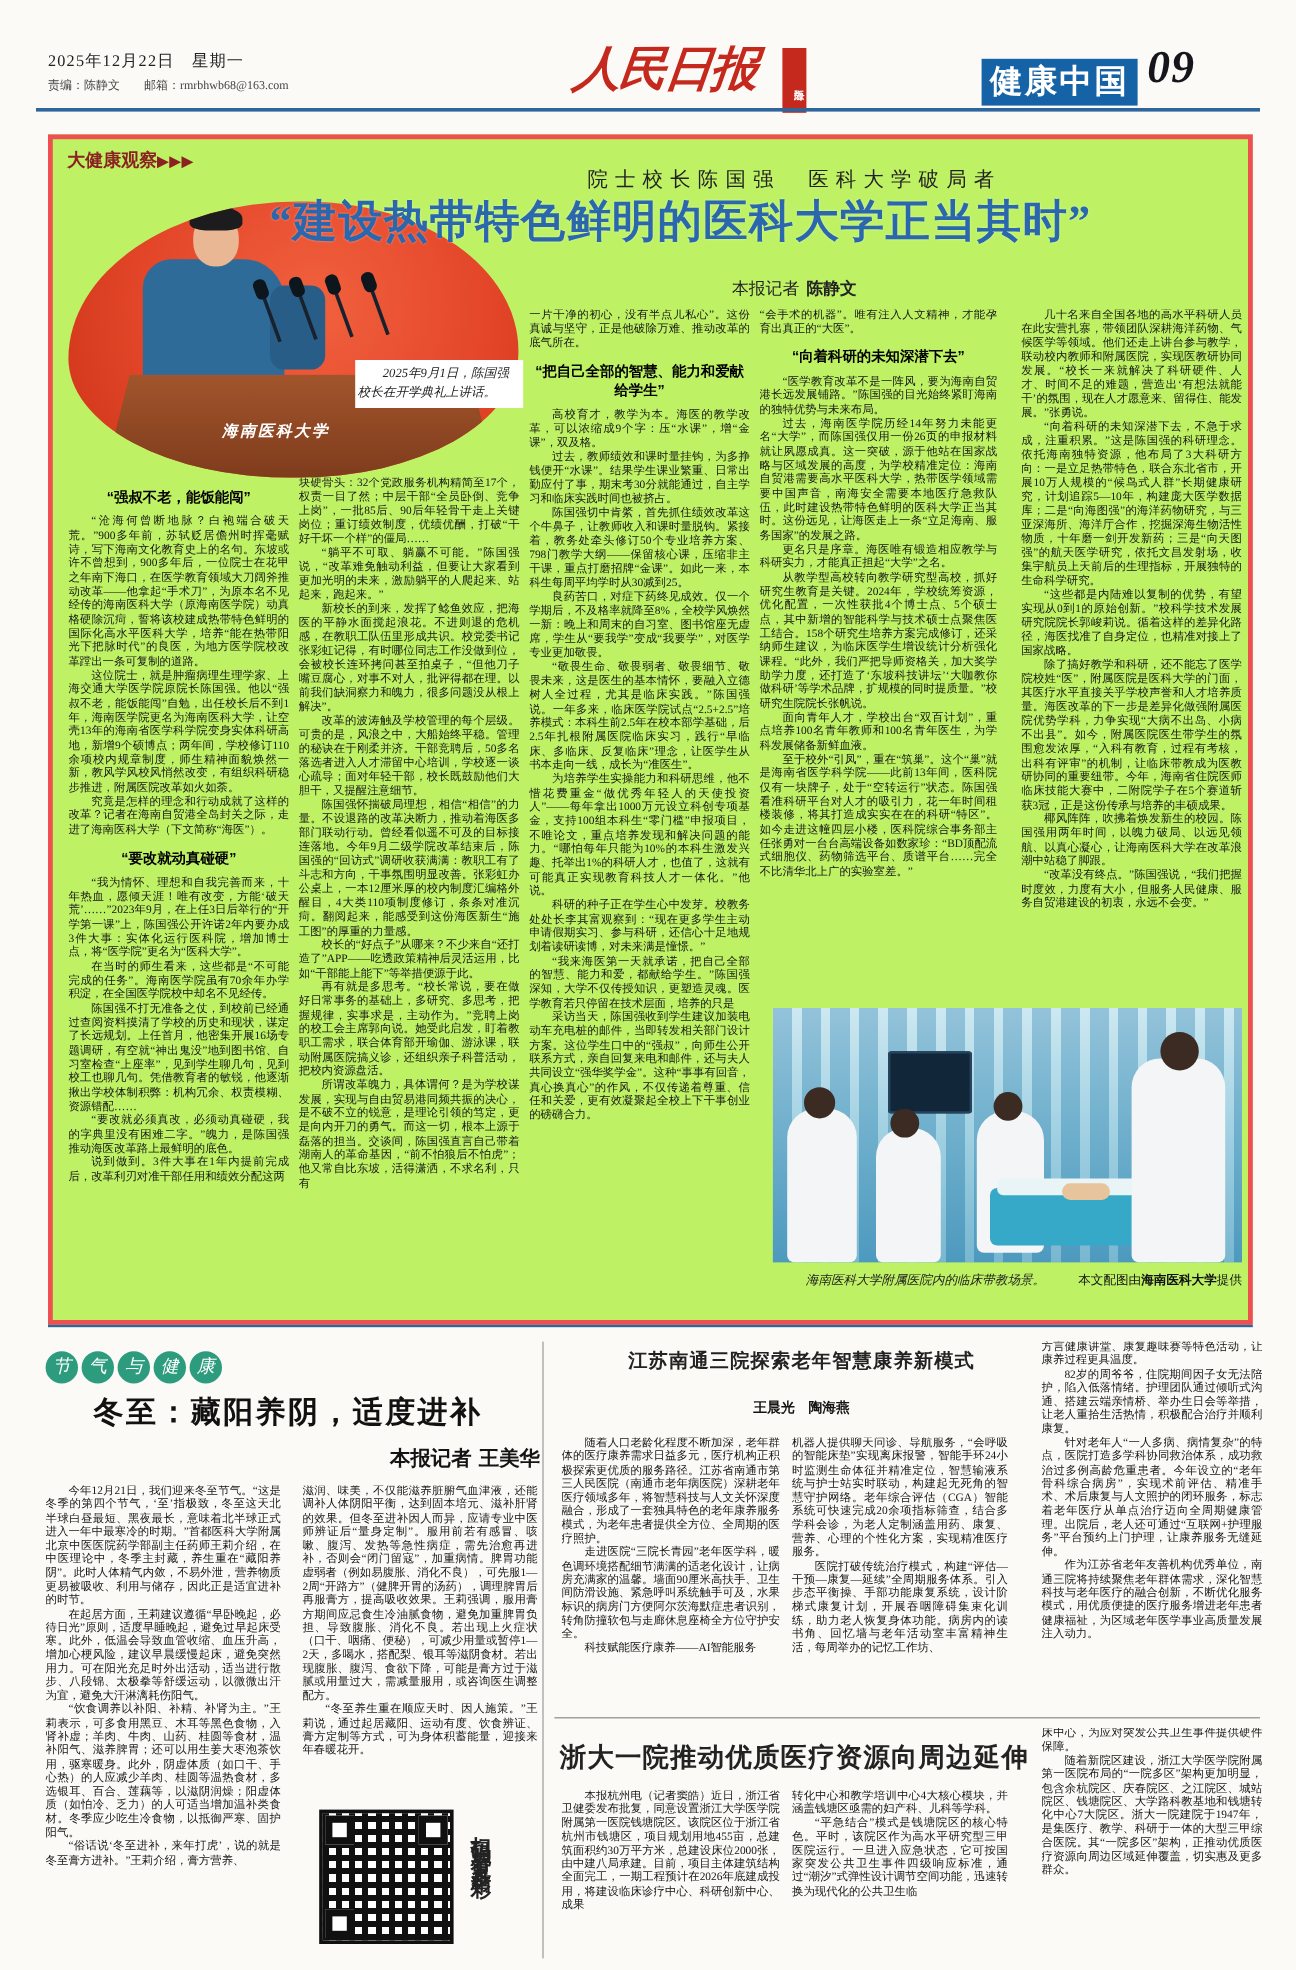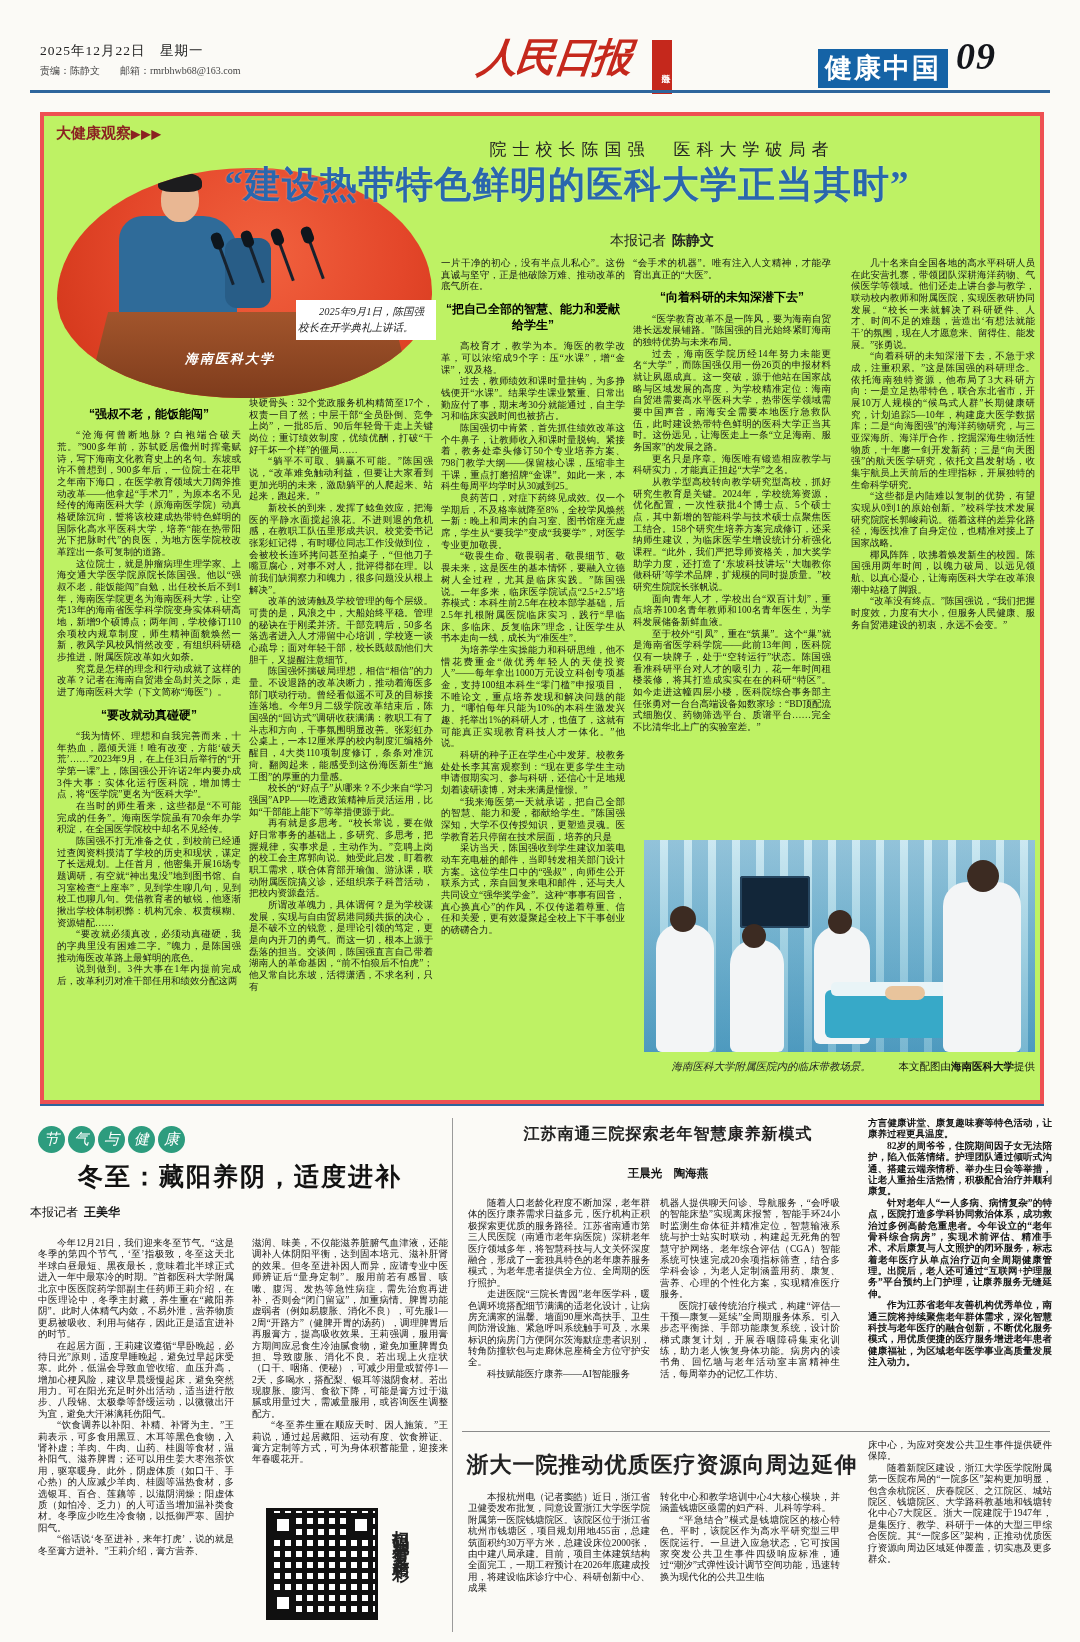--- a/index.html
+++ b/index.html
@@ -88,21 +88,21 @@
   .credit2  { font-size:10.5px; white-space:nowrap; color:#111; }
   .credit2 b { font-weight:bold; }
   .navy-rule { position:absolute; left:40px; top:1104px; width:1004px; height:2px; background:#2d659c; }
 
   
   .badge { position:absolute; left:38px; top:1126px; display:flex; gap:3px; }
   .badge .b-c { width:27px; height:27px; border-radius:50%; background:#2d9c7e; color:#fff;
                 font-size:15px; font-style:italic; text-align:center; line-height:27px; }
   .headline-a { position:absolute; left:30px; width:420px; top:1160px; text-align:center;
                 font-size:25px; font-weight:bold; color:#111; letter-spacing:2px; }
-  .byline-a   { position:absolute; left:30px; width:420px; top:1204px; text-align:left; font-size:12px; }
+  .byline-a   { position:absolute; left:30px; width:420px; top:1204px; text-align:right; font-size:17px;font-weight:bold; }
   .byline-a b { margin-left:6px; }
   .s-col { position:absolute; overflow:hidden; text-align:justify; font-size:9.5px; line-height:1.2; color:#151515; }
   .s-col .para { margin:0; text-indent:2em; }
   .s-col .para.cont { text-indent:0; }
   #a-col1 { left:38px;  top:1238px; width:196px; height:398px; }
   #a-col2 { left:252px; top:1238px; width:196px; height:272px; }
 
   .qr-block { position:absolute; left:266px; top:1508px; display:flex; align-items:center; gap:12px; }
   .qr { position:relative; width:106px; height:106px; border:3px solid #101010; background:
         repeating-linear-gradient(0deg,#101010 0 5px, transparent 5px 11px),
@@ -116,21 +116,21 @@
   .headline-b { position:absolute; left:462px; width:412px; top:1124px; text-align:center;
                 font-size:16px; font-weight:bold; color:#222; letter-spacing:1px; }
   .byline-b { position:absolute; left:462px; width:412px; top:1166px; text-align:center; font-size:11.5px; font-weight:bold; }
   #b-col1 { left:468px; top:1198px; width:182px; height:216px; }
   #b-col2 { left:660px; top:1198px; width:180px; height:216px; }
   .hrule-c { position:absolute; left:462px; top:1431px; width:588px; height:1px; background:#8a8a8a; }
   .headline-c { position:absolute; left:462px; width:400px; top:1450px; text-align:center;
                 font-size:22px; font-weight:bold; color:#222; letter-spacing:1px; }
   #c-col1 { left:468px; top:1492px; width:182px; height:144px; }
   #c-col2 { left:660px; top:1492px; width:180px; height:144px; }
-  #r-col1 { left:868px; top:1118px; width:184px; height:292px;font-weight:bold; }
+  #r-col1 { left:868px; top:1118px; width:184px; height:292px; }
   #r-col2 { left:868px; top:1440px; width:184px; height:196px; }
 </style>
 </head>
 <body>
 
 <div class="hdr-date">2025年12月22日　星期一</div>
 <div class="hdr-editor">责编：陈静文　　邮箱：rmrbhwb68@163.com</div>
 <div class="masthead">人民日报</div>
 <div class="edition-seal">海外版</div>
 <div class="section-box">健康中国</div>
@@ -175,21 +175,21 @@
       <p class="para">陈国强不打无准备之仗，到校前已经通过查阅资料摸清了学校的历史和现状，谋定了长远规划。上任首月，他密集开展16场专题调研，有空就“神出鬼没”地到图书馆、自习室检查“上座率”，见到学生聊几句，见到校工也聊几句。凭借教育者的敏锐，他逐渐揪出学校体制积弊：机构冗余、权责模糊、资源错配……</p>
       <p class="para">“要改就必须真改，必须动真碰硬，我的字典里没有困难二字。”魄力，是陈国强推动海医改革路上最鲜明的底色。</p>
       <p class="para">说到做到。3件大事在1年内提前完成后，改革利刃对准干部任用和绩效分配这两</p>
     </div>
   <div class="col" id="m-col2">
       <p class="para cont">块硬骨头：32个党政服务机构精简至17个，权责一目了然；中层干部“全员卧倒、竞争上岗”，一批85后、90后年轻骨干走上关键岗位；重订绩效制度，优绩优酬，打破“干好干坏一个样”的僵局……</p>
       <p class="para">“躺平不可取、躺赢不可能。”陈国强说，“改革难免触动利益，但要让大家看到更加光明的未来，激励躺平的人爬起来、站起来，跑起来。”</p>
       <p class="para">新校长的到来，发挥了鲶鱼效应，把海医的平静水面搅起浪花。不进则退的危机感，在教职工队伍里形成共识。校党委书记张彩虹记得，有时哪位同志工作没做到位，会被校长连环拷问甚至拍桌子，“但他刀子嘴豆腐心，对事不对人，批评得都在理。以前我们缺洞察力和魄力，很多问题没从根上解决”。</p>
       <p class="para">改革的波涛触及学校管理的每个层级。可贵的是，风浪之中，大船始终平稳。管理的秘诀在于刚柔并济。干部竞聘后，50多名落选者进入人才滞留中心培训，学校逐一谈心疏导；面对年轻干部，校长既鼓励他们大胆干，又提醒注意细节。</p>
       <p class="para">陈国强怀揣破局理想，相信“相信”的力量。不设退路的改革决断力，推动着海医多部门联动行动。曾经看似遥不可及的目标接连落地。今年9月二级学院改革结束后，陈国强的“回访式”调研收获满满：教职工有了斗志和方向，干事氛围明显改善。张彩虹办公桌上，一本12厘米厚的校内制度汇编格外醒目，4大类110项制度修订，条条对准沉疴。翻阅起来，能感受到这份海医新生“施工图”的厚重的力量感。</p>
-      <p class="para">校长的“好点子”从哪来？不少来自“学习强国”APP——吃透政策精神后灵活运用，比如“干部能上能下”等举措便源于此。</p>
+      <p class="para">校长的“好点子”从哪来？不少来自“还打造了”APP——吃透政策精神后灵活运用，比如“干部能上能下”等举措便源于此。</p>
       <p class="para">再有就是多思考。“校长常说，要在做好日常事务的基础上，多研究、多思考，把握规律，实事求是，主动作为。”竞聘上岗的校工会主席郭向说。她受此启发，盯着教职工需求，联合体育部开瑜伽、游泳课，联动附属医院搞义诊，还组织亲子科普活动，把校内资源盘活。</p>
       <p class="para">所谓改革魄力，具体谓何？是为学校谋发展，实现与自由贸易港同频共振的决心，是不破不立的锐意，是理论引领的笃定，更是向内开刀的勇气。而这一切，根本上源于磊落的担当。交谈间，陈国强直言自己带着湖南人的革命基因，“前不怕狼后不怕虎”；他又常自比东坡，活得潇洒，不求名利，只有</p>
     </div>
   <div class="col" id="m-col3">
       <p class="para cont">一片干净的初心，没有半点儿私心”。这份真诚与坚守，正是他破除万难、推动改革的底气所在。</p>
       <div class="sub-head">“把自己全部的智慧、能力和爱献给学生”</div>
       <p class="para">高校育才，教学为本。海医的教学改革，可以浓缩成9个字：压“水课”，增“金课”，双及格。</p>
       <p class="para">过去，教师绩效和课时量挂钩，为多挣钱便开“水课”。结果学生课业繁重、日常出勤应付了事，期末考30分就能通过，自主学习和临床实践时间也被挤占。</p>
       <p class="para">陈国强切中肯綮，首先抓住绩效改革这个牛鼻子，让教师收入和课时量脱钩。紧接着，教务处牵头修订50个专业培养方案、798门教学大纲——保留核心课，压缩非主干课，重点打磨招牌“金课”。如此一来，本科生每周平均学时从30减到25。</p>
       <p class="para">良药苦口，对症下药终见成效。仅一个学期后，不及格率就降至8%，全校学风焕然一新：晚上和周末的自习室、图书馆座无虚席，学生从“要我学”变成“我要学”，对医学专业更加敬畏。</p>
@@ -206,20 +206,21 @@
       <p class="para">过去，海南医学院历经14年努力未能更名“大学”，而陈国强仅用一份26页的申报材料就让夙愿成真。这一突破，源于他站在国家战略与区域发展的高度，为学校精准定位：海南自贸港需要高水平医科大学，热带医学领域需要中国声音，南海安全需要本地医疗急救队伍，此时建设热带特色鲜明的医科大学正当其时。这份远见，让海医走上一条“立足海南、服务国家”的发展之路。</p>
       <p class="para">更名只是序章。海医唯有锻造相应教学与科研实力，才能真正担起“大学”之名。</p>
       <p class="para">从教学型高校转向教学研究型高校，抓好研究生教育是关键。2024年，学校统筹资源，优化配置，一次性获批4个博士点、5个硕士点，其中新增的智能科学与技术硕士点聚焦医工结合。158个研究生培养方案完成修订，还采纳师生建议，为临床医学生增设统计分析强化课程。“此外，我们严把导师资格关，加大奖学助学力度，还打造了‘东坡科技讲坛’‘大咖教你做科研’等学术品牌，扩规模的同时提质量。”校研究生院院长张帆说。</p>
       <p class="para">面向青年人才，学校出台“双百计划”，重点培养100名青年教师和100名青年医生，为学科发展储备新鲜血液。</p>
       <p class="para">至于校外“引凤”，重在“筑巢”。这个“巢”就是海南省医学科学院——此前13年间，医科院仅有一块牌子，处于“空转运行”状态。陈国强看准科研平台对人才的吸引力，花一年时间租楼装修，将其打造成实实在在的科研“特区”。如今走进这幢四层小楼，医科院综合事务部主任张勇对一台台高端设备如数家珍：“BD顶配流式细胞仪、药物筛选平台、质谱平台……完全不比清华北上广的实验室差。”</p>
     </div>
   <div class="col" id="m-col5">
       <p class="para">几十名来自全国各地的高水平科研人员在此安营扎寨，带领团队深耕海洋药物、气候医学等领域。他们还走上讲台参与教学，联动校内教师和附属医院，实现医教研协同发展。“校长一来就解决了科研硬件、人才、时间不足的难题，营造出‘有想法就能干’的氛围，现在人才愿意来、留得住、能发展。”张勇说。</p>
       <p class="para">“向着科研的未知深潜下去，不急于求成，注重积累。”这是陈国强的科研理念。依托海南独特资源，他布局了3大科研方向：一是立足热带特色，联合东北省市，开展10万人规模的“候鸟式人群”长期健康研究，计划追踪5—10年，构建庞大医学数据库；二是“向海图强”的海洋药物研究，与三亚深海所、海洋厅合作，挖掘深海生物活性物质，十年磨一剑开发新药；三是“向天图强”的航天医学研究，依托文昌发射场，收集宇航员上天前后的生理指标，开展独特的生命科学研究。</p>
       <p class="para">“这些都是内陆难以复制的优势，有望实现从0到1的原始创新。”校科学技术发展研究院院长郭峻莉说。循着这样的差异化路径，海医找准了自身定位，也精准对接上了国家战略。</p>
+      <p class="para">除了搞好教学和科研，还不能忘了医学院校姓“医”，附属医院是医科大学的门面，其医疗水平直接关乎学校声誉和人才培养质量。海医改革的下一步是差异化做强附属医院优势学科，力争实现“大病不出岛、小病不出县”。如今，附属医院医生带学生的氛围愈发浓厚，“入科有教育，过程有考核，出科有评审”的机制，让临床带教成为医教研协同的重要纽带。今年，海南省住院医师临床技能大赛中，二附院学子在5个赛道斩获3冠，正是这份传承与培养的丰硕成果。</p>
       <p class="para">椰风阵阵，吹拂着焕发新生的校园。陈国强用两年时间，以魄力破局、以远见领航、以真心凝心，让海南医科大学在改革浪潮中站稳了脚跟。</p>
       <p class="para">“改革没有终点。”陈国强说，“我们把握时度效，力度有大小，但服务人民健康、服务自贸港建设的初衷，永远不会变。”</p>
     </div>
 
   <div class="photo2">
     <div class="curtains"></div>
     <div class="monitor"></div>
     <div class="fig" style="left:12px;bottom:0;width:58px;height:128px"></div>
     <div class="fig-head" style="left:26px;bottom:120px;width:26px;height:26px"></div>
     <div class="fig" style="left:86px;bottom:0;width:54px;height:112px"></div>

